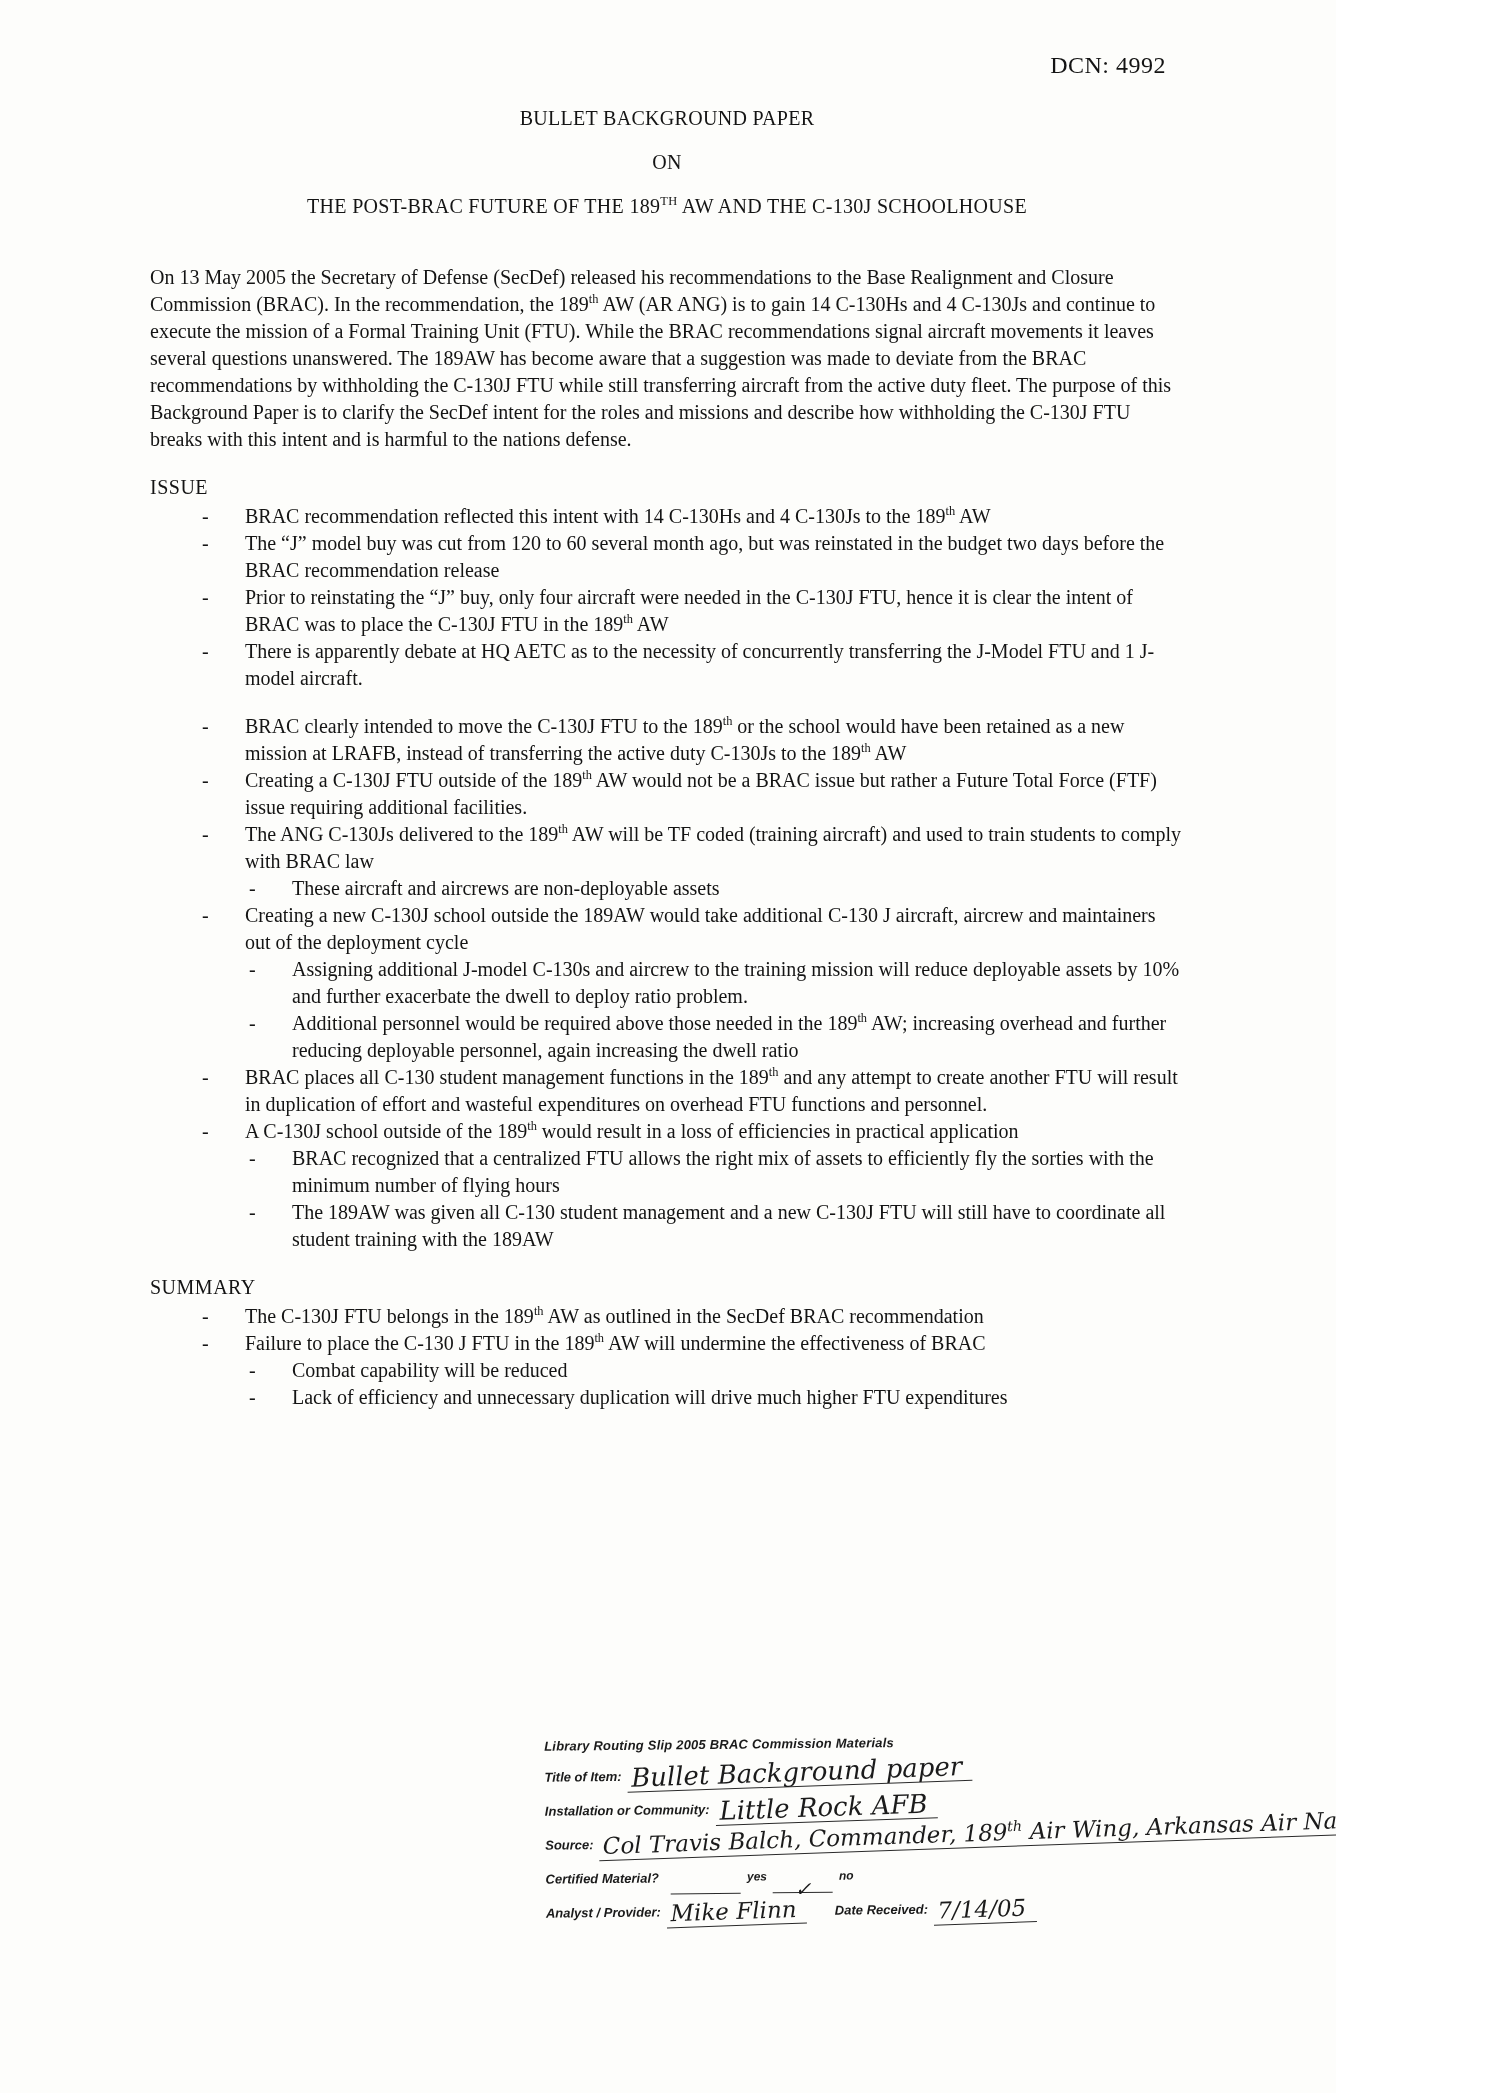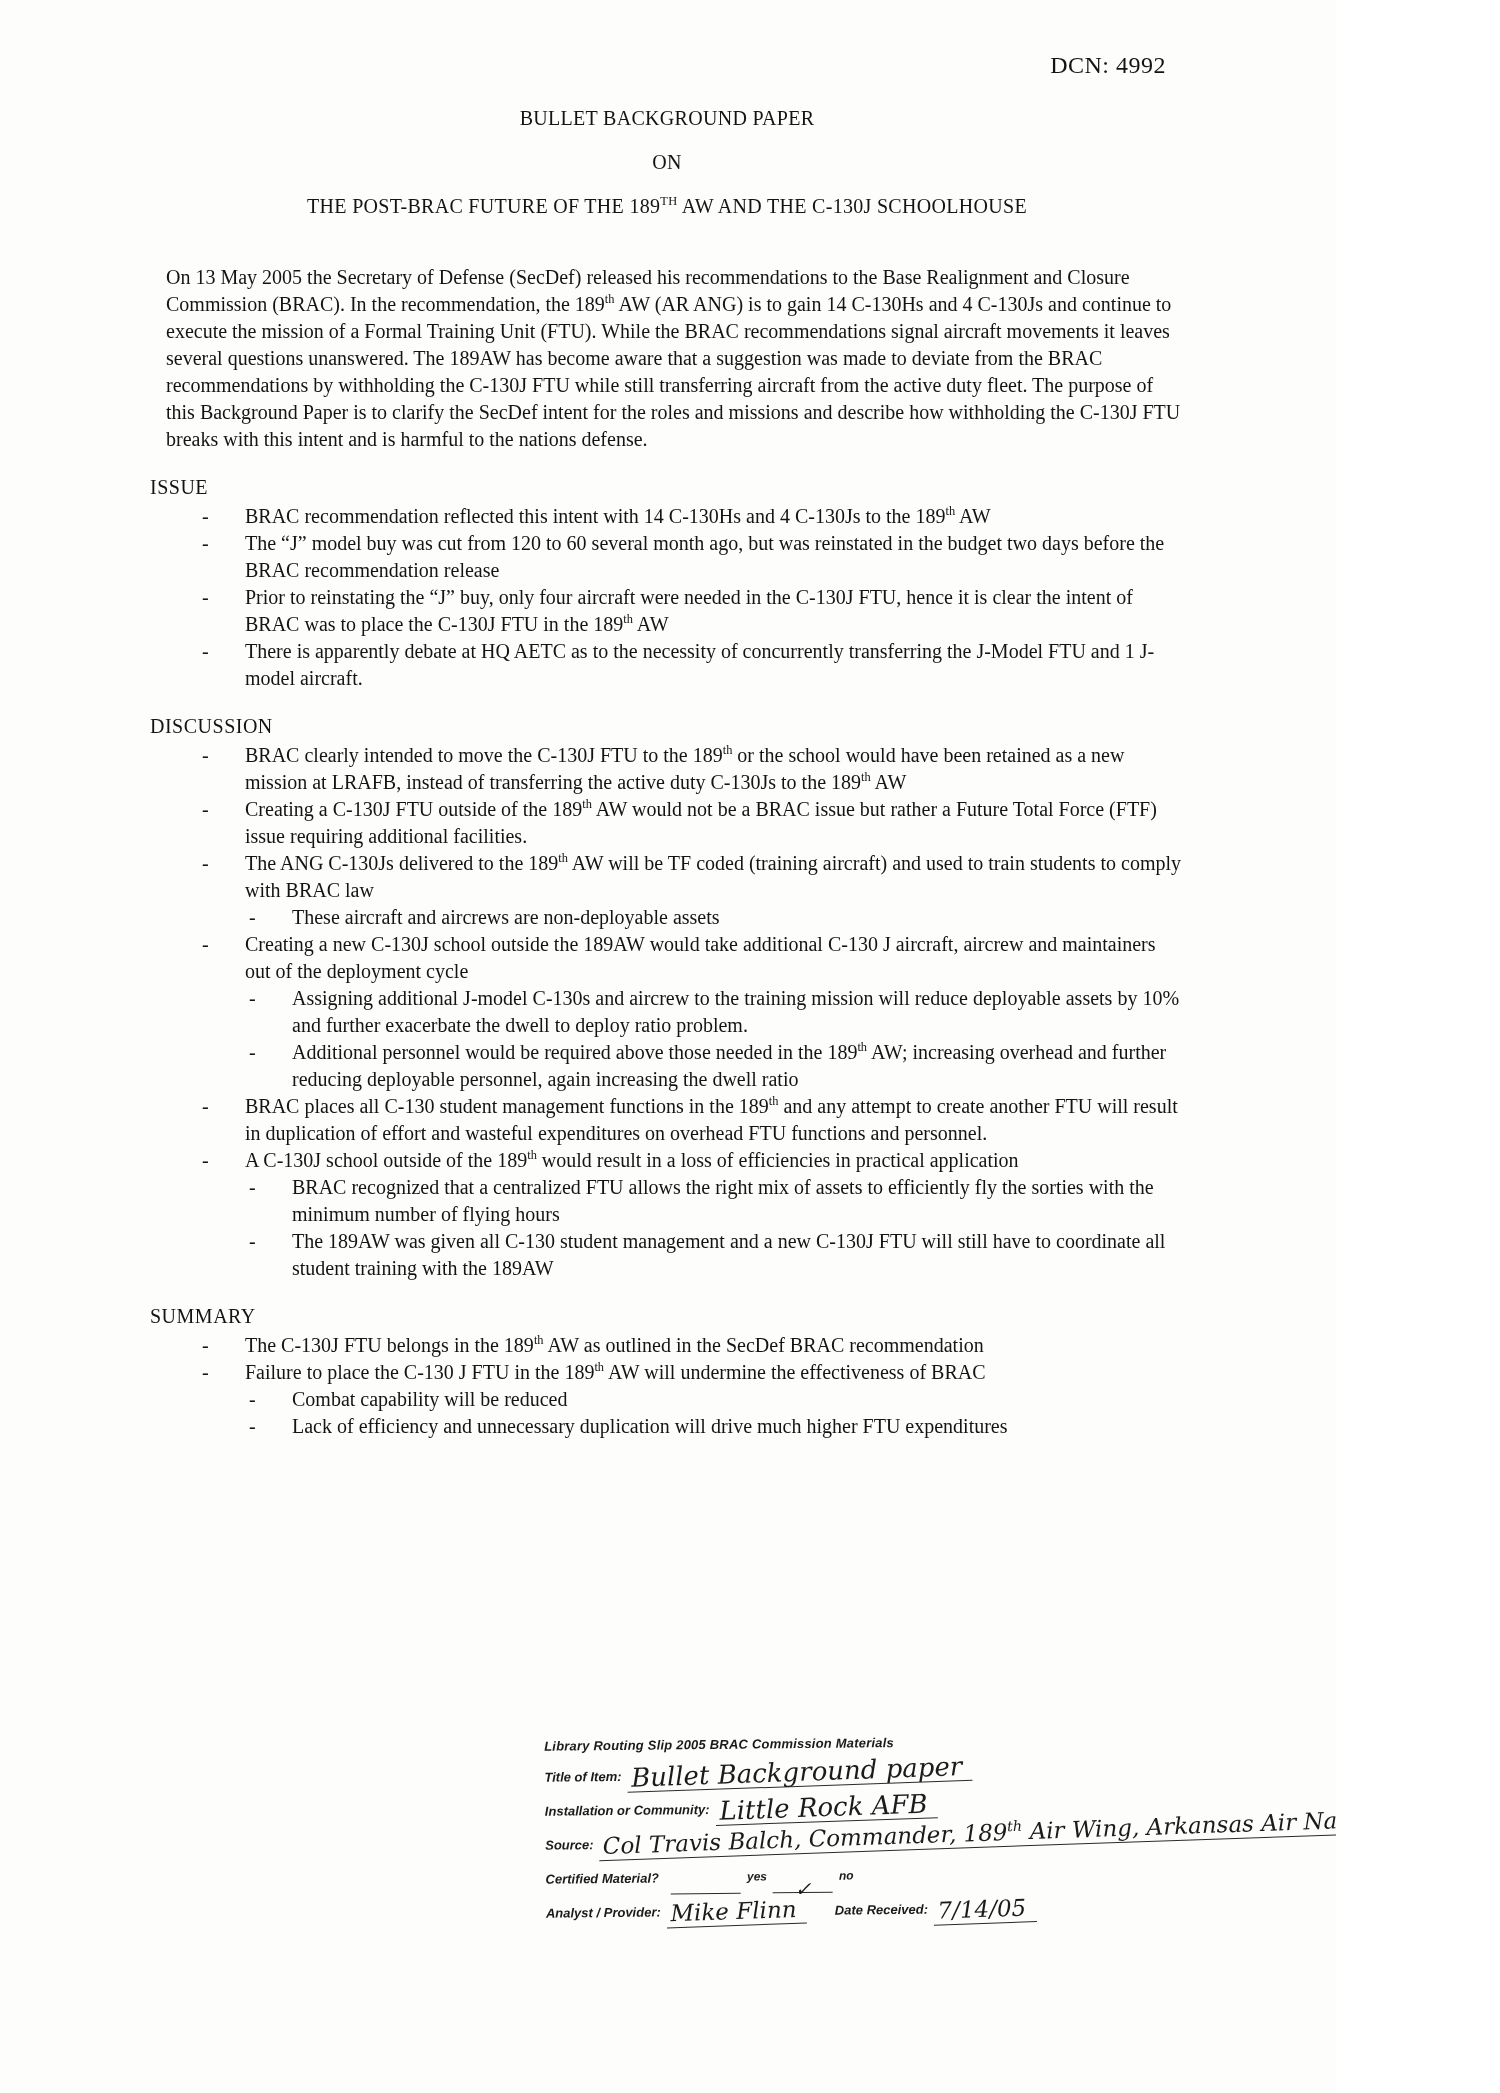--- a/index.html
+++ b/index.html
@@ -21,21 +21,21 @@
   .dcn {
     text-align: right;
     font-size: 24px;
     letter-spacing: 0.5px;
     padding-right: 18px;
   }
 
   .titleblock { text-align: center; margin-top: 26px; }
   .titleblock .tline { margin-bottom: 17px; letter-spacing: 0.3px; }
 
-  .intro { margin: 44px 0 0 16px; text-align: left; }
+  .intro { margin: 44px 0 0 0; text-align: left; }
 
   .section { margin-top: 21px; }
   .heading { letter-spacing: 0.5px; }
 
   ul.bullets { list-style: none; margin: 2px 0 0 0; padding: 0; }
   li { position: relative; }
   li.l1 { padding-left: 95px; }
   li.l1::before { content: "-"; position: absolute; left: 52px; top: 0; }
   li.l2 { padding-left: 142px; }
   li.l2::before { content: "-"; position: absolute; left: 99px; top: 0; }
@@ -122,21 +122,20 @@
       <div class="heading">ISSUE</div>
       <ul class="bullets">
         <li class="l1">BRAC recommendation reflected this intent with 14 C-130Hs and 4 C-130Js to the 189<sup>th</sup> AW</li>
         <li class="l1">The “J” model buy was cut from 120 to 60 several month ago, but was reinstated in the budget two days before the BRAC recommendation release</li>
         <li class="l1">Prior to reinstating the “J” buy, only four aircraft were needed in the C-130J FTU, hence it is clear the intent of BRAC was to place the C-130J FTU in the 189<sup>th</sup> AW</li>
         <li class="l1">There is apparently debate at HQ AETC as to the necessity of concurrently transferring the J-Model FTU and 1 J-model aircraft.</li>
       </ul>
     </div>
 
     <div class="section">
-      <div class="heading">DISCUSSION</div>
       <ul class="bullets">
         <li class="l1">BRAC clearly intended to move the C-130J FTU to the 189<sup>th</sup> or the school would have been retained as a new mission at LRAFB, instead of transferring the active duty C-130Js to the 189<sup>th</sup> AW</li>
         <li class="l1">Creating a C-130J FTU outside of the 189<sup>th</sup> AW would not be a BRAC issue but rather a Future Total Force (FTF) issue requiring additional facilities.</li>
         <li class="l1">The ANG C-130Js delivered to the 189<sup>th</sup> AW will be TF coded (training aircraft) and used to train students to comply with BRAC law</li>
         <li class="l2">These aircraft and aircrews are non-deployable assets</li>
         <li class="l1">Creating a new C-130J school outside the 189AW would take additional C-130 J aircraft, aircrew and maintainers out of the deployment cycle</li>
         <li class="l2">Assigning additional J-model C-130s and aircrew to the training mission will reduce deployable assets by 10% and further exacerbate the dwell to deploy ratio problem.</li>
         <li class="l2">Additional personnel would be required above those needed in the 189<sup>th</sup> AW; increasing overhead and further reducing deployable personnel, again increasing the dwell ratio</li>
         <li class="l1">BRAC places all C-130 student management functions in the 189<sup>th</sup> and any attempt to create another FTU will result in duplication of effort and wasteful expenditures on overhead FTU functions and personnel.</li>
         <li class="l1">A C-130J school outside of the 189<sup>th</sup> would result in a loss of efficiencies in practical application</li>

